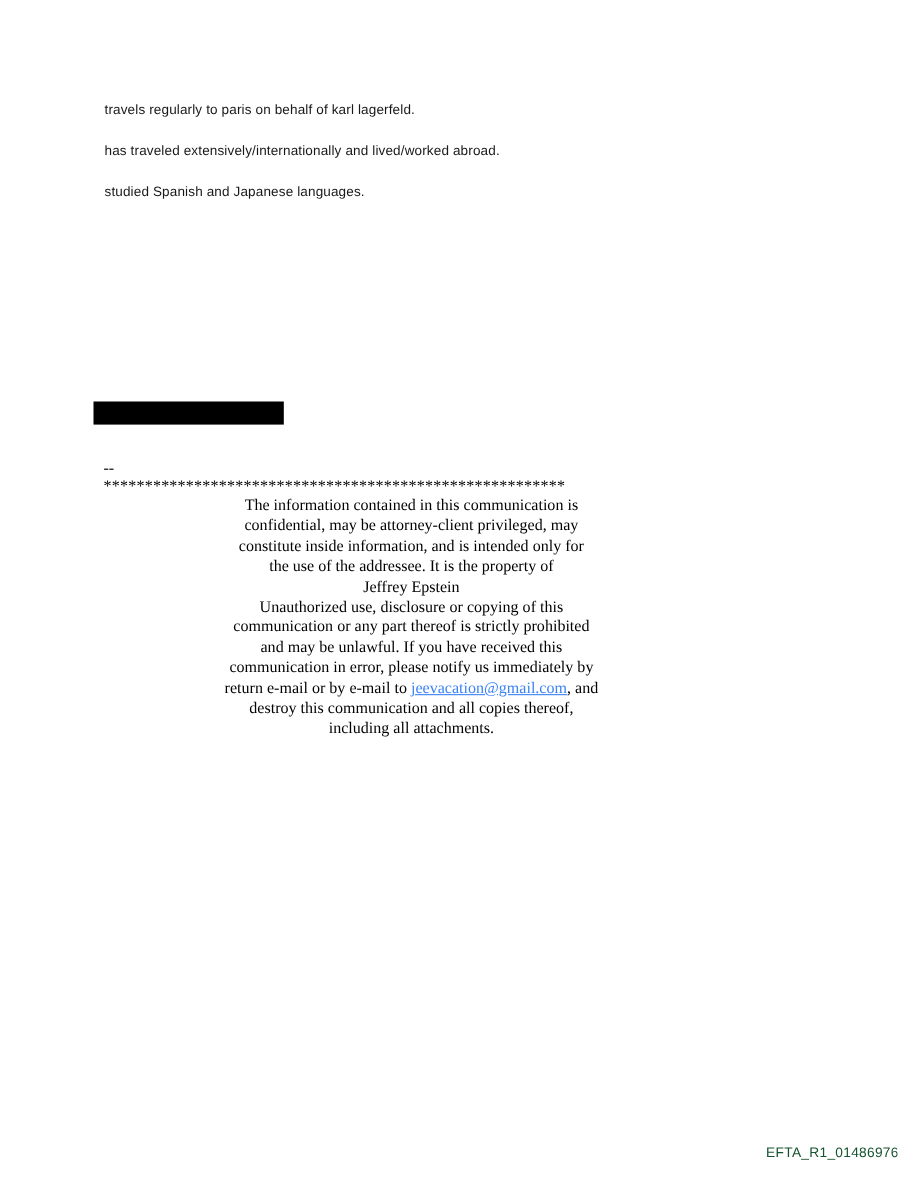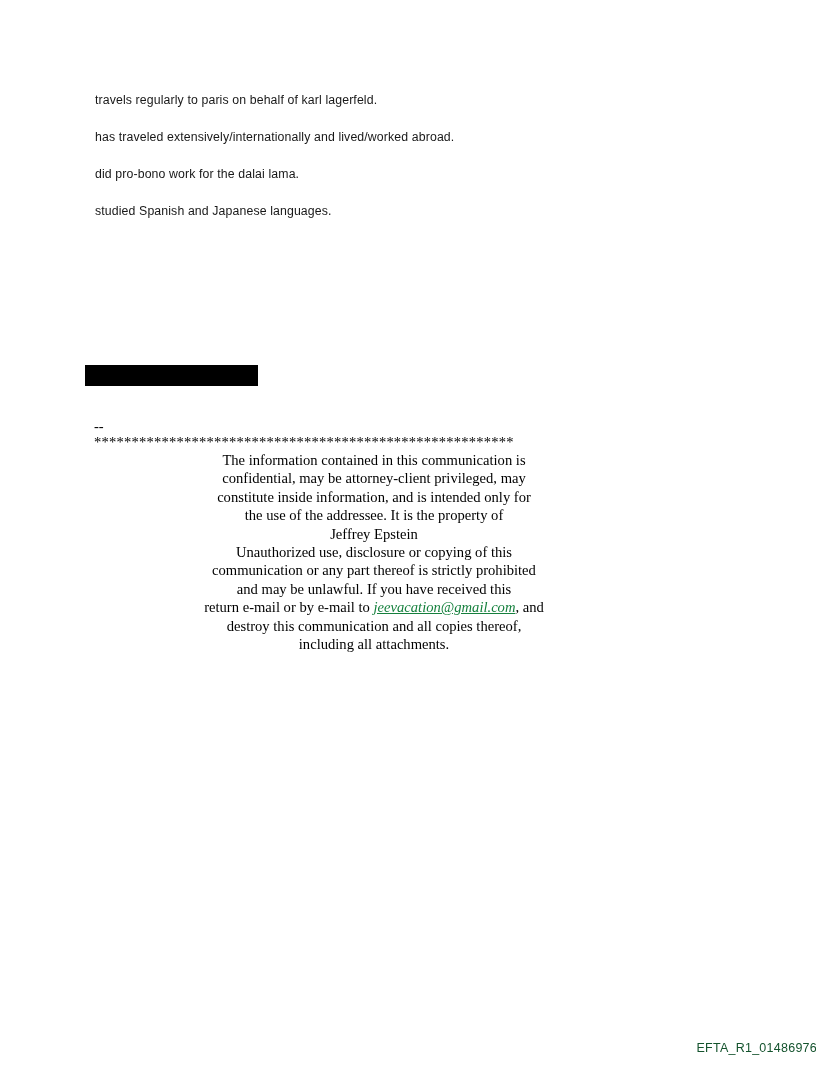--- a/index.html
+++ b/index.html
@@ -71,23 +71,22 @@
   }
   .footer-block .para {
     margin: 0;
     text-align: center;
   }
   .footer-block .line {
     display: block;
     white-space: pre-wrap;
   }
   .email-link {
-    color: #15803d;
+    color: #3b82f6;
     text-decoration: underline;
-    font-style: italic;
   }
 
   
   .bates {
     position: absolute;
     right: 24px;
     bottom: 18px;
     font-family: "Liberation Sans", sans-serif;
     font-size: 12.5px;
     color: #14532d;
@@ -95,38 +94,38 @@
   }
 </style>
 </head>
 <body>
 
 <div class="page">
 
   <div class="bullets">
     <p>travels regularly to paris on behalf of karl lagerfeld.</p>
     <p>has traveled extensively/internationally and lived/worked abroad.</p>
-    <p>did pro-bono work for the dalai lama.</p>
     <p>studied Spanish and Japanese languages.</p>
   </div>
 
   <div class="redaction"></div>
 
   <div class="footer-block">
     <div class="dashes">--</div>
     <div class="stars">********************************************************</div>
     <div class="para">
       <span class="line">The information contained in this communication is</span>
       <span class="line">confidential, may be attorney-client privileged, may</span>
       <span class="line">constitute inside information, and is intended only for</span>
       <span class="line">the use of the addressee. It is the property of</span>
       <span class="line">Jeffrey Epstein</span>
       <span class="line">Unauthorized use, disclosure or copying of this</span>
       <span class="line">communication or any part thereof is strictly prohibited</span>
       <span class="line">and may be unlawful. If you have received this</span>
+      <span class="line">communication in error, please notify us immediately by</span>
       <span class="line"><span>return e-mail or by e-mail to </span><a class="email-link" href="#">jeevacation@gmail.com</a><span>, and</span></span>
       <span class="line">destroy this communication and all copies thereof,</span>
       <span class="line">including all attachments.</span>
     </div>
   </div>
 
   <div class="bates">EFTA_R1_01486976</div>
 
 </div>
 

